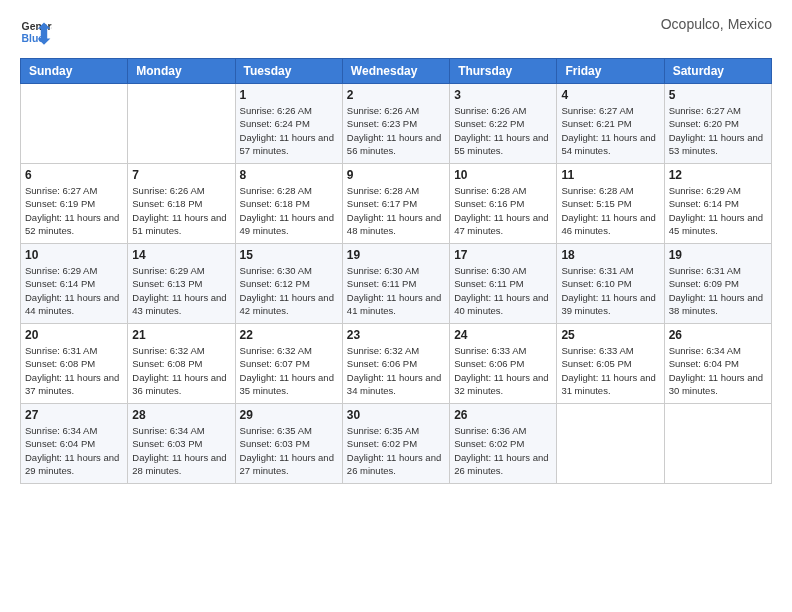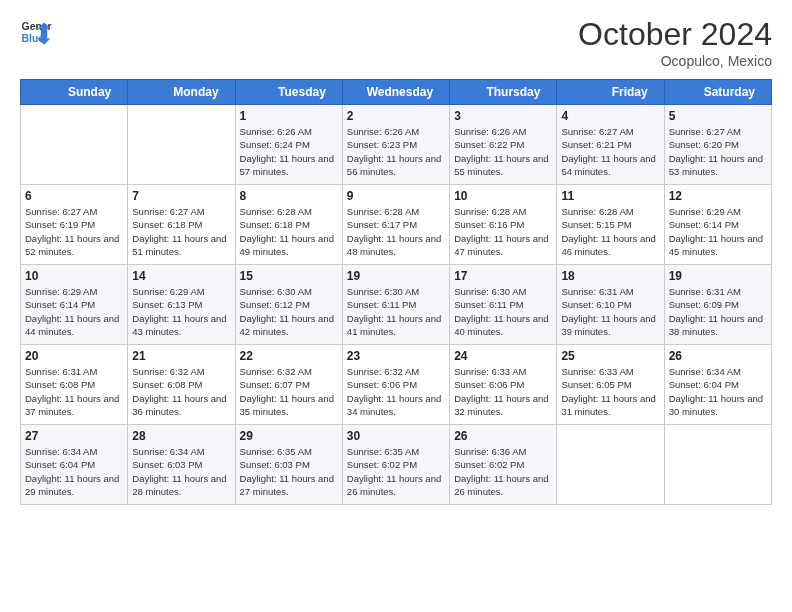--- a/index.html
+++ b/index.html
@@ -46,22 +46,22 @@
     table {
       width: 100%;
       border-collapse: collapse;
       table-layout: fixed;
     }
     thead tr th {
       background: #3a7bd5;
       color: #fff;
       font-size: 12px;
       font-weight: bold;
-      padding: 5px 16px;
-      text-align: right;
+      padding: 5px 8px;
+      text-align: left;
       border: 1px solid #2a5fb0;
     }
     tbody tr td {
       border: 1px solid #ccc;
       vertical-align: top;
       padding: 4px 4px 4px 4px;
       height: 80px;
       background: #fff;
     }
     tbody tr:nth-child(odd) td {
@@ -92,21 +92,20 @@
 <div class="page">
   <div class="header">
     <div class="logo">
       <svg class="logo-icon" viewBox="0 0 40 40">
         <text x="2" y="18" font-size="13" font-weight="bold" fill="#333" font-family="Arial">General</text>
         <text x="2" y="32" font-size="13" font-weight="bold" fill="#3a7bd5" font-family="Arial">Blue</text>
         <polygon points="30,8 38,16 34,16 34,28 38,28 30,36 22,28 26,28 26,16 22,16" fill="#3a7bd5"></polygon>
       </svg>
     </div>
     <div class="title-block">
-      <div class="month-title">October 2024</div>
       <div class="subtitle">Ocopulco, Mexico</div>
     </div>
   </div>
 
   <table>
     <thead>
       <tr>
         <th>Sunday</th>
         <th>Monday</th>
         <th>Tuesday</th>
@@ -153,21 +152,21 @@
         </tr>
         <tr>
           <td>
             <span class="day-num">6</span>
             <div class="day-info">Sunrise: 6:27 AM
 Sunset: 6:19 PM
 Daylight: 11 hours and 52 minutes.</div>
           </td>
           <td>
             <span class="day-num">7</span>
-            <div class="day-info">Sunrise: 6:27 AM
+            <div class="day-info">Sunrise: 6:26 AM
 Sunset: 6:18 PM
 Daylight: 11 hours and 51 minutes.</div>
           </td>
           <td>
             <span class="day-num">8</span>
             <div class="day-info">Sunrise: 6:28 AM
 Sunset: 6:18 PM
 Daylight: 11 hours and 49 minutes.</div>
           </td>
           <td>

